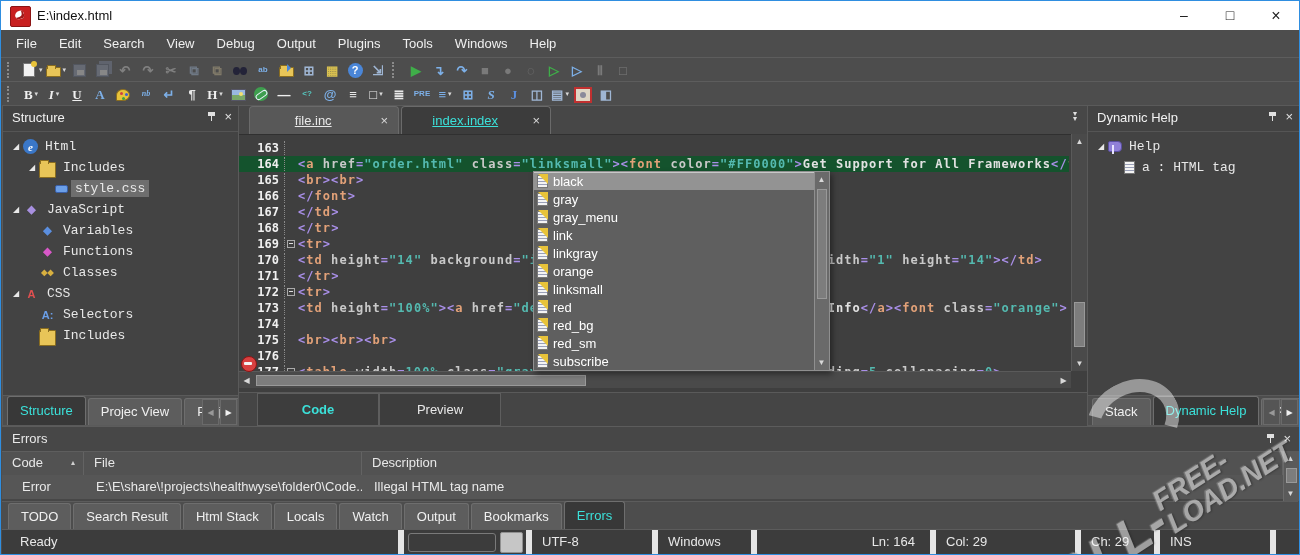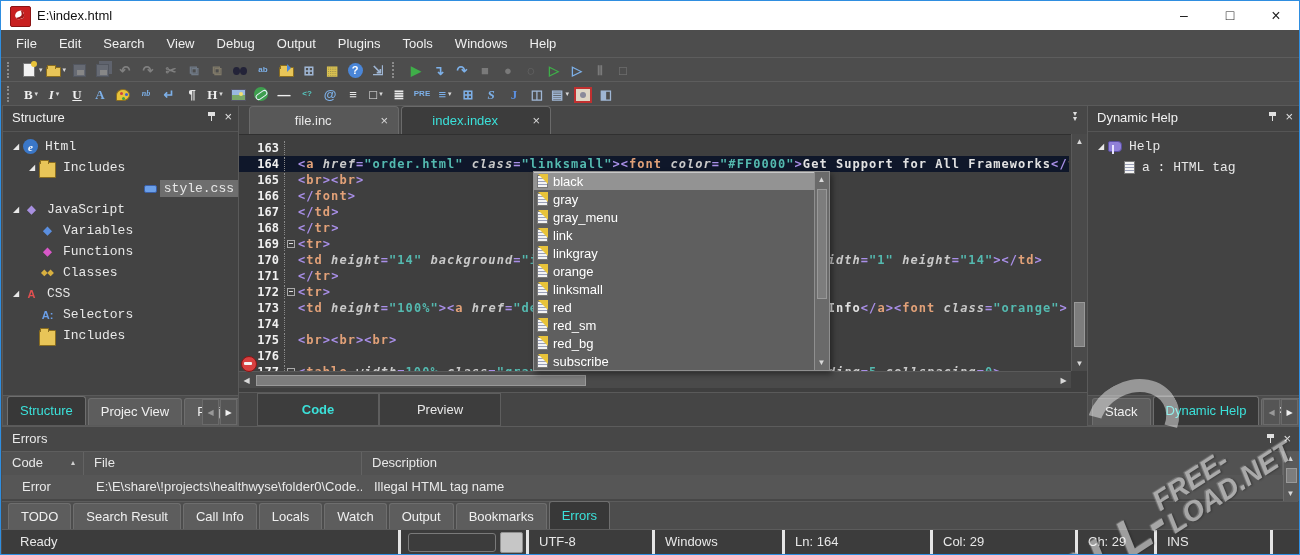--- a/index.html
+++ b/index.html
@@ -84,33 +84,33 @@
   .tab-arrs{position:absolute;right:1px;top:3px;display:flex;gap:1px;}
   .tab-arr{width:15px;height:24px;background:#555;border:1px solid #6a6a6a;display:flex;align-items:center;justify-content:center;font-size:8px;color:#f0f0f0;}
   .tab-arr.dim{color:#999;}
 
   
   .center{left:238px;top:104px;width:848px;height:321px;background:var(--editor_bg,#3f3f3f);border-top:1px solid #5a5a5a;box-sizing:border-box;}
   .tabstrip{position:absolute;left:0;top:0;right:0;height:28px;background:#474747;border-bottom:1px solid #303030;display:flex;align-items:flex-end;padding-left:10px;}
   .etab{height:27px;line-height:26px;min-width:128px;text-align:center;background:#585858;border:1px solid #6a6a6a;border-bottom:none;
     border-radius:4px 4px 0 0;margin-right:2px;display:flex;align-items:center;justify-content:center;padding:0 10px;}
   .etab.act{background:#3c3c3c;color:var(--accent,#3be1da);}
-  .etab-l{flex:1;}
+  .etab-l{flex:1;text-decoration:underline;}
   .tab-x{margin-left:14px;color:#d8d8d8;font-size:13px;line-height:1;}
   .dblchev{position:absolute;right:10px;top:5px;display:flex;flex-direction:column;line-height:5px;font-size:8px;color:#e0e0e0;}
   .codewrap{position:absolute;left:0;top:28px;width:830px;height:237px;overflow:hidden;padding-top:6px;box-sizing:border-box;}
   .cl{height:16px;display:flex;align-items:center;}
-  .cl.cur{background:#0f172a;}
+  .cl.cur{background:#14532d;}
   .cl-num{width:40px;flex:none;text-align:right;padding-right:5px;border-right:1px dotted #8a8a8a;
     font:bold 12px "DejaVu Sans Mono",monospace;color:#f0f0f0;}
   .cl-fold{width:13px;flex:none;position:relative;height:16px;}
   .cl-fold.has::before{content:"";position:absolute;left:2px;top:4px;width:8px;height:8px;border:1px solid #aaa;background:#3f3f3f;box-sizing:border-box;}
   .cl-fold.has::after{content:"";position:absolute;left:4px;top:7px;width:4px;height:1px;background:#ddd;}
   .cl-code{white-space:pre;font:bold 12px "DejaVu Sans Mono",monospace;letter-spacing:1.05px;color:var(--text,#e2e2e2);}
-  .tk-p{color:var(--punct,#a98fe8);} .tk-t{color:var(--tag,#e2a178);} .tk-a{color:var(--attr,#c9c9c9);font-style:italic;}
+  .tk-p{color:var(--punct,#a98fe8);} .tk-t{color:var(--tag,#e2a178);} .tk-a{color:var(--attr,#c9c9c9);}
   .tk-s{color:var(--string,#54bab0);} .tk-x{color:var(--text,#e2e2e2);}
   .err-ball{position:absolute;left:2px;top:250px;width:14px;height:14px;border-radius:50%;background:var(--error,#d84040);border:1px solid #8c1414;z-index:5;}
   .err-ball::after{content:"";position:absolute;left:2px;top:5px;width:8px;height:3px;background:#f4f4f4;border-radius:1px;}
 
   .vsb{position:absolute;right:0;top:28px;width:16px;height:237px;background:#4a4a4a;border-left:1px solid #5a5a5a;box-sizing:border-box;}
   .hsb{position:absolute;left:0;top:265px;width:832px;height:17px;background:#4a4a4a;border-top:1px solid #5a5a5a;box-sizing:border-box;}
   .sb-arr{position:absolute;color:#d8d8d8;font-size:8px;width:15px;height:15px;display:flex;align-items:center;justify-content:center;}
   .sb-thumb{position:absolute;background:#7d7d7d;border:1px solid #999;box-sizing:border-box;}
   .viewtabs{position:absolute;left:0;right:0;bottom:0;height:33px;background:#454545;border-top:1px solid #5a5a5a;display:flex;padding-left:18px;align-items:stretch;}
   .vtab{width:120px;text-align:center;line-height:31px;border:1px solid #5e5e5e;background:#3d3d3d;}
@@ -131,21 +131,21 @@
   .ec-h{line-height:22px;padding-left:10px;border-right:1px solid #636363;box-sizing:border-box;position:relative;}
   .sort-ico{position:absolute;right:8px;top:0;font-size:8px;color:#d0d0d0;}
   .e-row{position:absolute;left:0;top:48px;right:16px;height:24px;background:#565656;display:flex;}
   .er-c{line-height:23px;box-sizing:border-box;white-space:nowrap;overflow:hidden;}
   .e-sb{position:absolute;right:0;top:24px;width:16px;bottom:0;background:#5a5a5a;border-left:1px solid #6a6a6a;box-sizing:border-box;}
 
   .docktabs{left:1px;top:500px;right:1px;height:28px;background:#4d4d4d;border-top:1px solid #5c5c5c;display:flex;align-items:flex-end;padding-left:6px;}
 
   
   .statusbar{left:1px;top:528px;width:1297px;height:25px;background:#3c3c3c;border-top:1px solid #5c5c5c;box-sizing:border-box;}
-  .st-cell{position:absolute;top:0;height:24px;line-height:23px;padding-left:10px;border-left:3px solid #e5e5e5;white-space:nowrap;}
+  .st-cell{position:absolute;top:0;height:24px;line-height:23px;padding-left:10px;border-left:6px solid #e5e5e5;white-space:nowrap;}
   .st-cell.first{border-left:none;left:8px;}
   .st-prog{position:absolute;left:406px;top:3px;width:86px;height:17px;border:1px solid #7a7a7a;border-radius:3px;}
   .st-btn{position:absolute;left:498px;top:2px;width:21px;height:19px;background:#c6c6c6;border:1px solid #909090;border-radius:2px;}
 
   
   .watermark{position:absolute;right:-6px;bottom:14px;transform:rotate(-33deg);opacity:.5;z-index:70;pointer-events:none;
     color:#fff;font-weight:bold;font-style:italic;display:flex;align-items:center;text-shadow:1px 1px 2px #222,-1px -1px 1px #aaa;}
   .wm-big{font-size:52px;letter-spacing:1px;}
   .wm-col{display:flex;flex-direction:column;line-height:.95;font-size:28px;}
   .wm-arc{position:absolute;right:118px;bottom:92px;width:70px;height:55px;border:13px solid rgba(255,255,255,.45);
@@ -360,21 +360,21 @@
         <div class="trow" style="padding-left: 6px;">
           <span class="tarr">◢</span>
           <span class="tico i-globe">e</span>
           <span class="tlabel">Html</span>
         </div>
         <div class="trow" style="padding-left: 22px;">
           <span class="tarr">◢</span>
           <span class="tico i-folder"></span>
           <span class="tlabel">Includes</span>
         </div>
-        <div class="trow" style="padding-left: 38px; justify-content: flex-end;">
+        <div class="trow" style="padding-left: 38px;">
           <span class="tarr"></span>
           <span class="tico i-pill"></span>
           <span class="tlabel sel">style.css</span>
         </div>
         <div class="trow" style="padding-left: 6px;">
           <span class="tarr">◢</span>
           <span class="tico" style="color: rgb(168, 144, 224);">◆</span>
           <span class="tlabel">JavaScript</span>
         </div>
         <div class="trow" style="padding-left: 22px;">
@@ -558,25 +558,25 @@
         <div class="ac-item">
           <span class="tico i-doc i-ac"></span>
           <span class="ac-l">linksmall</span>
         </div>
         <div class="ac-item">
           <span class="tico i-doc i-ac"></span>
           <span class="ac-l">red</span>
         </div>
         <div class="ac-item">
           <span class="tico i-doc i-ac"></span>
+          <span class="ac-l">red_bg</span>
+        </div>
+        <div class="ac-item">
+          <span class="tico i-doc i-ac"></span>
           <span class="ac-l">red_sm</span>
-        </div>
-        <div class="ac-item">
-          <span class="tico i-doc i-ac"></span>
-          <span class="ac-l">red_bg</span>
         </div>
         <div class="ac-item">
           <span class="tico i-doc i-ac"></span>
           <span class="ac-l">subscribe</span>
         </div>
       </div>
     <div class="ac-sb">
       <span class="sb-arr" style="top:0;left:-1px;">▲</span>
       <span class="sb-thumb" style="left:2px;top:17px;width:10px;height:110px;"></span>
       <span class="sb-arr" style="bottom:0;left:-1px;">▼</span>
@@ -635,36 +635,36 @@
     <div class="e-sb">
       <span class="sb-arr" style="top:0;left:-1px;">▲</span>
       <span class="sb-thumb" style="left:2px;top:17px;width:11px;height:15px;"></span>
       <span class="sb-arr" style="bottom:0;left:-1px;">▼</span>
     </div>
   </div>
 
   <div class="ab docktabs" id="dock-tabs">
       <span class="ptab">TODO</span>
       <span class="ptab">Search Result</span>
-      <span class="ptab">Call Info</span>
+      <span class="ptab">Html Stack</span>
       <span class="ptab">Locals</span>
       <span class="ptab">Watch</span>
       <span class="ptab">Output</span>
       <span class="ptab">Bookmarks</span>
       <span class="ptab act">Errors</span>
     </div>
 
   <div class="ab statusbar">
     <span class="st-cell first">Ready</span>
     <span class="st-cell" style="left:396px;width:2px;padding:0;"></span>
     <span class="st-prog"></span>
     <span class="st-btn"></span>
     <span class="st-cell" style="left:524px;width:126px;">UTF-8</span>
     <span class="st-cell" style="left:650px;width:130px;">Windows</span>
-    <span class="st-cell" style="left:780px;width:148px;">Ln: 164</span>
+    <span class="st-cell" style="left:749px;width:148px;text-align:right;">Ln: 164</span>
     <span class="st-cell" style="left:928px;width:102px;">Col: 29</span>
     <span class="st-cell" style="left:1030px;width:122px;margin-left:43px;">Ch: 29</span>
     <span class="st-cell" style="left:1152px;width:116px;">INS</span>
     <span class="st-cell" style="left:1268px;width:28px;"></span>
   </div>
 
   <div class="wm-arc"></div>
   <div class="watermark">
     <span class="wm-big">ALL-</span>
     <span class="wm-col">

